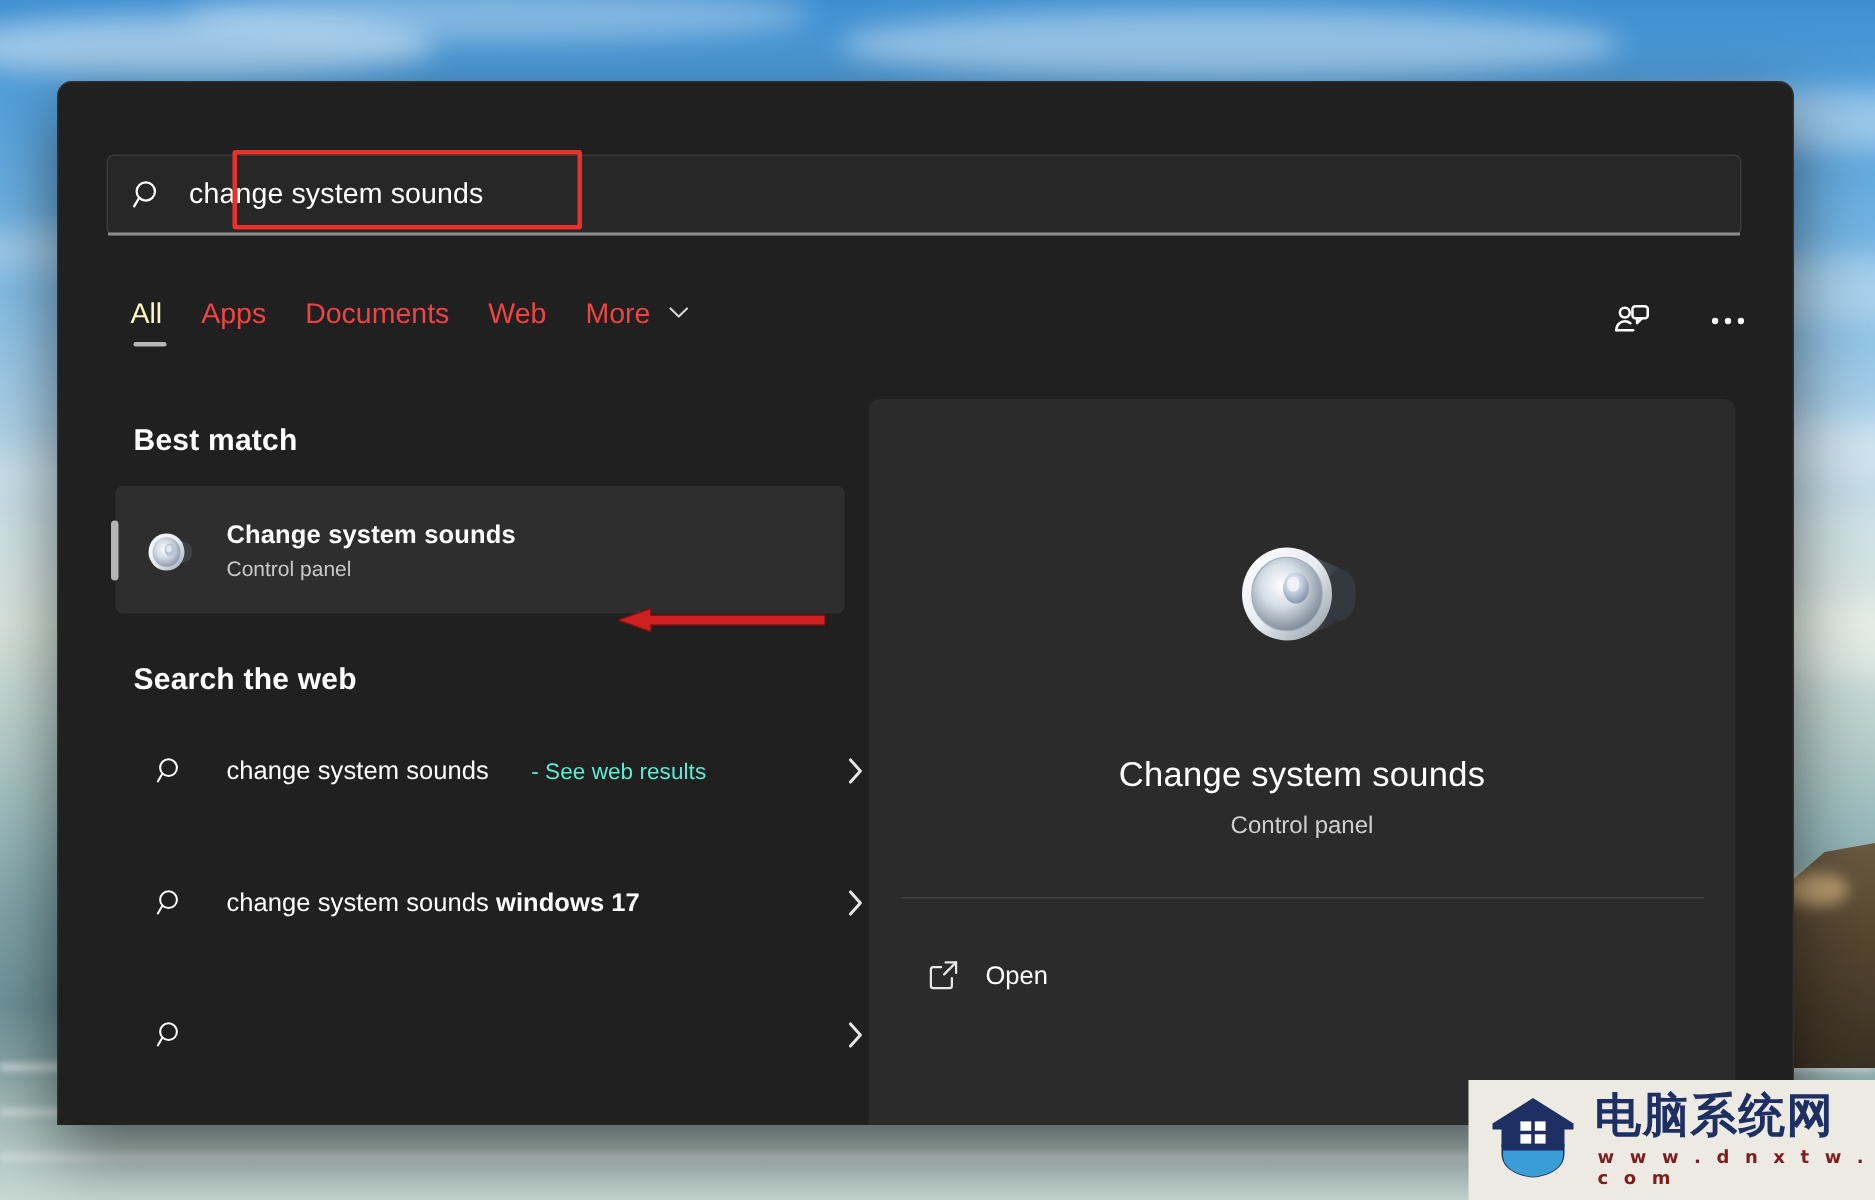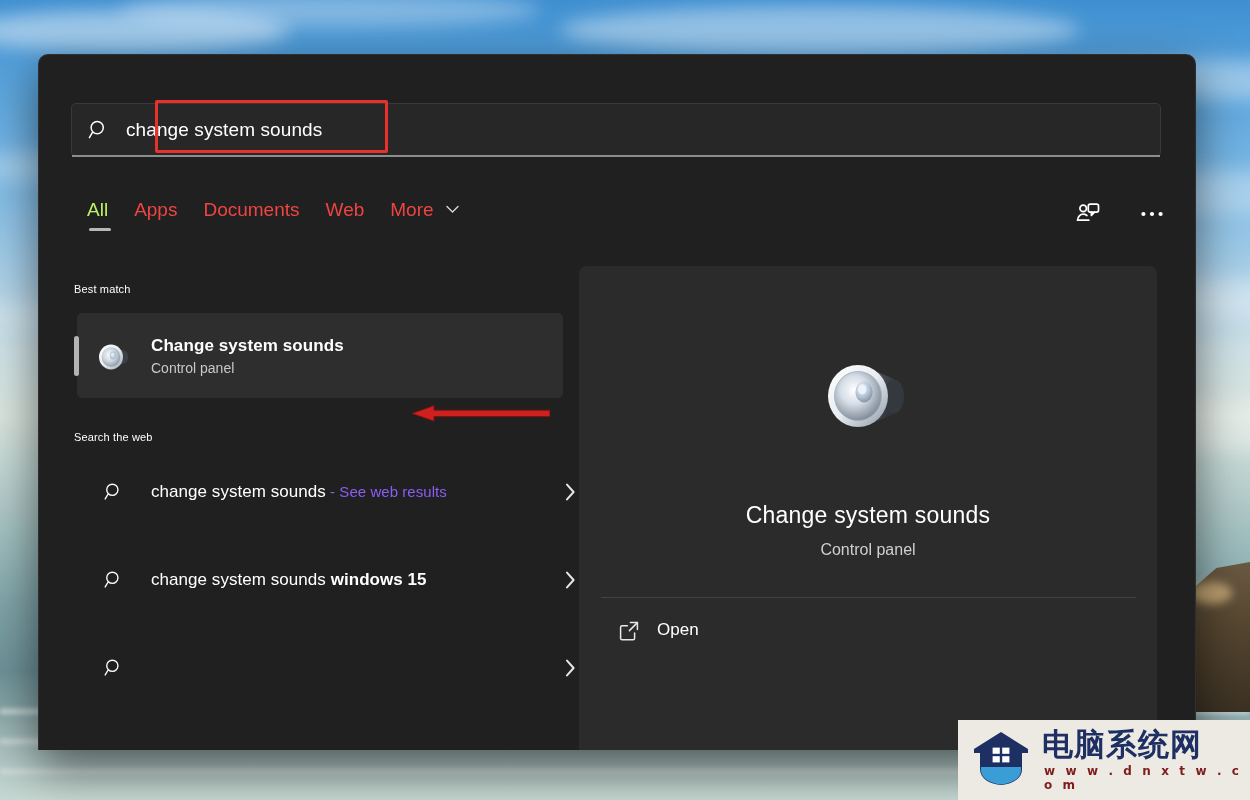--- a/index.html
+++ b/index.html
@@ -166,21 +166,21 @@
     gap: 0;
   }
   .tab {
     position: relative;
     font-size: 19px;
     color: #ef4444;
     padding: 2px 26px 14px 0;
     cursor: default;
     white-space: nowrap;
   }
-  .tab:first-child { color: #bef264; }
+  .tab:first-child { color: #fef9c3; }
   .tab.active::after {
     content: "";
     position: absolute;
     left: 2px;
     bottom: 4px;
     width: 22px;
     height: 3px;
     border-radius: 2px;
     background: #b8b8b8;
   }
@@ -210,24 +210,24 @@
 
   
   #results-col {
     position: absolute;
     left: 0;
     top: 205px;
     width: 578px;
     bottom: 0;
   }
   .section-head {
-    font-size: 11px;
-    font-weight: normal;
+    font-size: 20px;
+    font-weight: bold;
     color: #ffffff;
-    margin-left: 35px;
+    margin-left: 50px;
     letter-spacing: .15px;
   }
   #best-match-head { margin-top: 23px; }
   #web-head { margin-top: 33px; }
 
   
   #best-match-card {
     position: relative;
     margin: 18px 0 0 38px;
     width: 486px;
@@ -297,22 +297,23 @@
   .web-row .row-text {
     flex: 1;
     font-size: 17px;
     color: #ffffff;
     line-height: 1.6;
     padding-right: 34px;
     letter-spacing: .05px;
   }
   .web-row .row-text .bold { font-weight: bold; }
   .web-row .row-text .muted {
-    color: #8b5cf6;
+    color: #5eead4;
     font-size: 15px;
+    margin-left: 24px;
   }
   .web-row .row-chevron {
     position: absolute;
     right: 0;
     width: 34px;
     display: flex;
     align-items: center;
     justify-content: center;
     color: #e6e6e6;
     font-size: 15px;
@@ -353,42 +354,42 @@
   }
   #preview-divider {
     margin: 38px auto 0 auto;
     width: 535px;
     height: 1px;
     background: #424242;
   }
   #open-action {
     margin: 22px 0 0 22px;
     display: flex;
-    align-items: flex-start;
+    align-items: flex-end;
     height: 40px;
     cursor: default;
   }
   #open-icon {
     width: 56px;
     flex: none;
     display: flex;
     align-items: center;
     justify-content: center;
   }
   #open-label {
     font-size: 17px;
     color: #ffffff;
   }
 
   
   #watermark {
     position: absolute;
     right: 0;
     bottom: 0;
-    width: 292px;
+    width: 271px;
     height: 80px;
     background: #eceae3;
     display: flex;
     align-items: center;
     padding-left: 12px;
     gap: 10px;
   }
   #wm-logo { flex: none; }
   #wm-texts { display: flex; flex-direction: column; }
   #wm-title {
@@ -540,21 +541,21 @@
           </div>
         </div>
 
         <div class="web-row" id="web-row-1">
           <div class="row-icon">
             <svg width="22" height="22" viewBox="0 0 24 24" fill="none">
               <circle cx="10.2" cy="9.6" r="6.1" stroke="#ffffff" stroke-width="1.5"></circle>
               <line x1="5.6" y1="14.2" x2="2.4" y2="19.6" stroke="#ffffff" stroke-width="1.5" stroke-linecap="round"></line>
             </svg>
           </div>
-          <div class="row-text"><span>change system sounds </span><span class="bold">windows 15</span></div>
+          <div class="row-text"><span>change system sounds </span><span class="bold">windows 17</span></div>
           <div class="row-chevron">
             <svg width="11" height="18" viewBox="0 0 11 18" fill="none">
               <path d="M2 1.6 L8.6 9 L2 16.4" stroke="#e6e6e6" stroke-width="2" stroke-linecap="round" stroke-linejoin="round"></path>
             </svg>
           </div>
         </div>
 
 
         <div class="web-row" id="web-row-3">
           <div class="row-icon">

